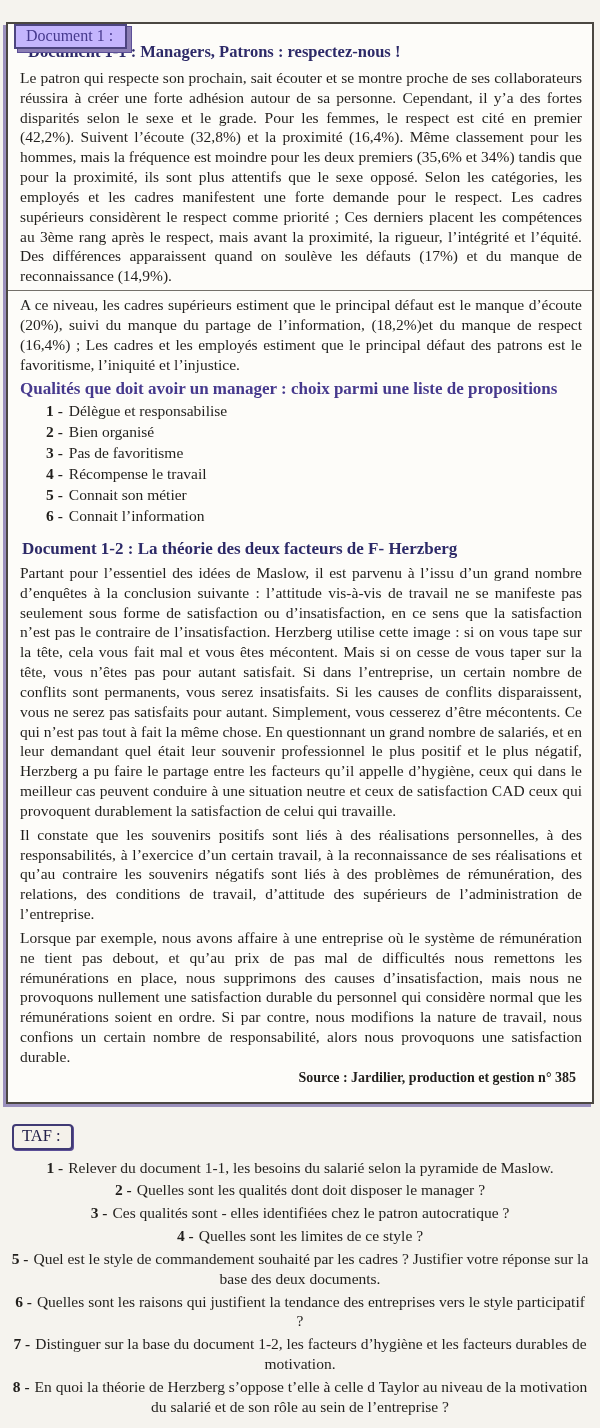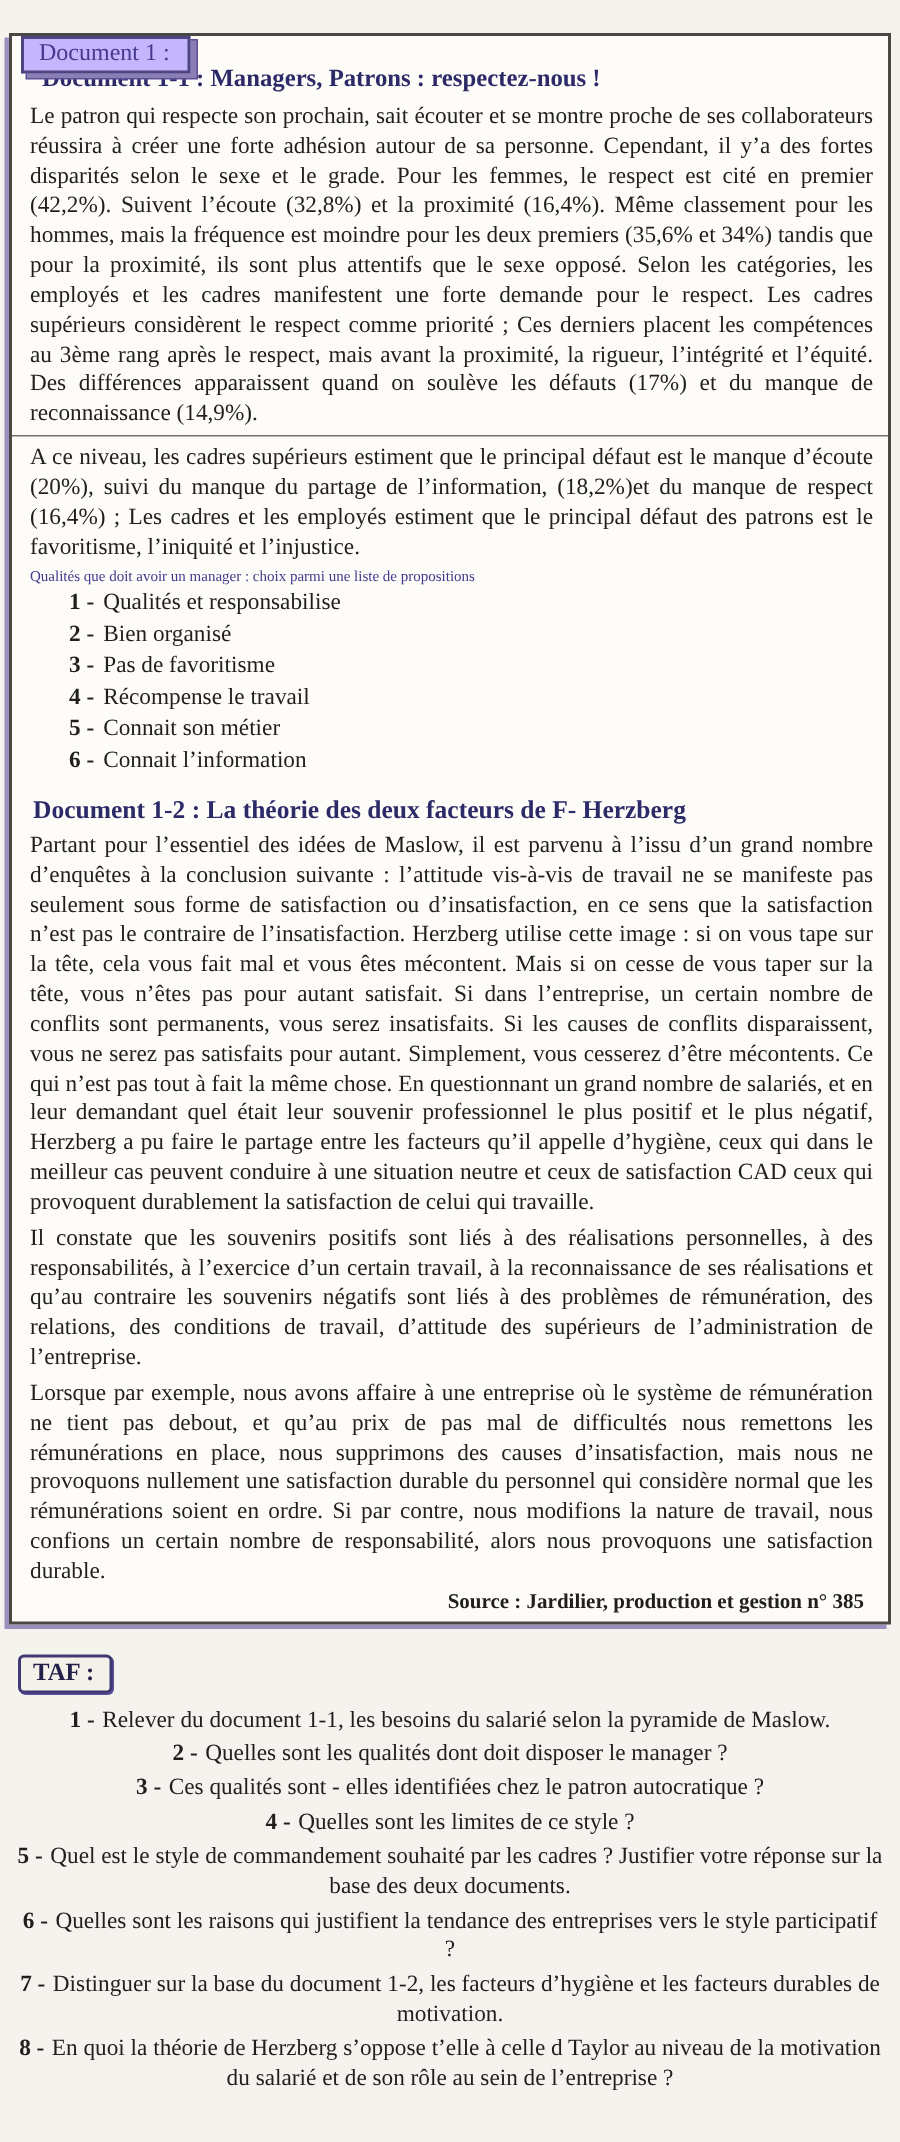--- a/index.html
+++ b/index.html
@@ -28,59 +28,59 @@
     box-shadow:4px 3px 0 var(--shadow-purple,#8b7eb4), 4px 3px 0 1px #5c4f97;
     padding:1px 12px 2px 10px;
     font-weight:400;font-size:16px;
     color:var(--accent-purple,#46398d);
   }
   .main-box{
     margin-top:18px;
     background:var(--paper-bg,#fdfcf9);
     border:2px solid var(--border-dark,#4b4742);
     box-shadow:-3px 3px 0 rgba(139,126,180,.85);
-    padding:18px 10px 4px 12px;
+    padding:18px 10px 16px 12px;
   }
   .doc-title{
     margin:0 0 6px 8px;
     font-size:16.5px;font-weight:700;
     color:var(--heading-navy,#2d2a68);
   }
   .doc-title.doc2{margin:12px 0 4px 2px;font-size:17px;}
   .body-par{
     margin:0;
     font-size:15.5px;line-height:1.28;
     text-align:justify;
   }
   .body-par + .body-par{margin-top:4px;}
   .frame-rule{
     border-top:1.5px solid #74706a;
     margin:4px -10px 4px -12px;height:0;
   }
   .qualities-heading{
     margin:5px 0 2px 0;
-    font-size:10px;font-weight:400;
+    font-size:17px;font-weight:700;
     color:var(--accent-purple,#46398d);
   }
   .qual-list{margin:0 0 2px 0;}
   .qual-item{
     font-size:15.5px;line-height:1.35;
     padding-left:26px;
   }
   .num{font-weight:700;margin-right:6px;}
   .source{
     margin:3px 6px 0 0;
     text-align:right;font-weight:700;font-size:14px;
   }
   .taf-section{margin-top:20px;padding:0 4px;}
   .taf-label{
     display:inline-block;
     border:2px solid #403a74;border-radius:4px;
     padding:0 10px 2px 8px;
-    font-weight:700;font-size:16.5px;color:#23204a;
+    font-weight:400;font-size:16.5px;color:#23204a;
     background:#f4f1ea;
     box-shadow:1px 1px 0 #5c4f97;
     margin:0 12px 8px 2px;
   }
   .question{
     margin:0 0 3px 0;
     font-size:15.5px;line-height:1.28;
     text-align:center;
   }
   .qnum{font-weight:700;margin-right:5px;}
@@ -103,21 +103,21 @@
       <p class="body-par">Le patron qui respecte son prochain, sait écouter et se montre proche de ses collaborateurs réussira à créer une forte adhésion autour de sa personne. Cependant, il y’a des fortes disparités selon le sexe et le grade. Pour les femmes, le respect est cité en premier (42,2%). Suivent l’écoute (32,8%) et la proximité (16,4%). Même classement pour les hommes, mais la fréquence est moindre pour les deux premiers (35,6% et 34%) tandis que pour la proximité, ils sont plus attentifs que le sexe opposé. Selon les catégories, les employés et les cadres manifestent une forte demande pour le respect. Les cadres supérieurs considèrent le respect comme priorité ; Ces derniers placent les compétences au 3ème rang après  le respect, mais avant la proximité, la rigueur, l’intégrité et l’équité. Des différences apparaissent quand on soulève les défauts (17%) et du manque de reconnaissance (14,9%).</p>
 
       <div class="frame-rule"></div>
 
       <p class="body-par">A ce niveau, les cadres supérieurs estiment que le principal défaut est le manque d’écoute (20%), suivi du manque du partage de l’information, (18,2%)et du manque de respect (16,4%) ; Les cadres et les employés estiment que le principal défaut des patrons est le favoritisme, l’iniquité et l’injustice.</p>
 
       <h3 class="qualities-heading">Qualités que doit avoir un manager : choix parmi une liste de propositions</h3>
 
       <div class="qual-list">
         <div class="qual-item">
-          <span class="num">1 -</span><span>Qualités et responsabilise</span>
+          <span class="num">1 -</span><span>Délègue et responsabilise</span>
         </div>
         <div class="qual-item">
           <span class="num">2 -</span><span>Bien organisé</span>
         </div>
         <div class="qual-item">
           <span class="num">3 -</span><span>Pas de favoritisme</span>
         </div>
         <div class="qual-item">
           <span class="num">4 -</span><span>Récompense le travail</span>
         </div>

